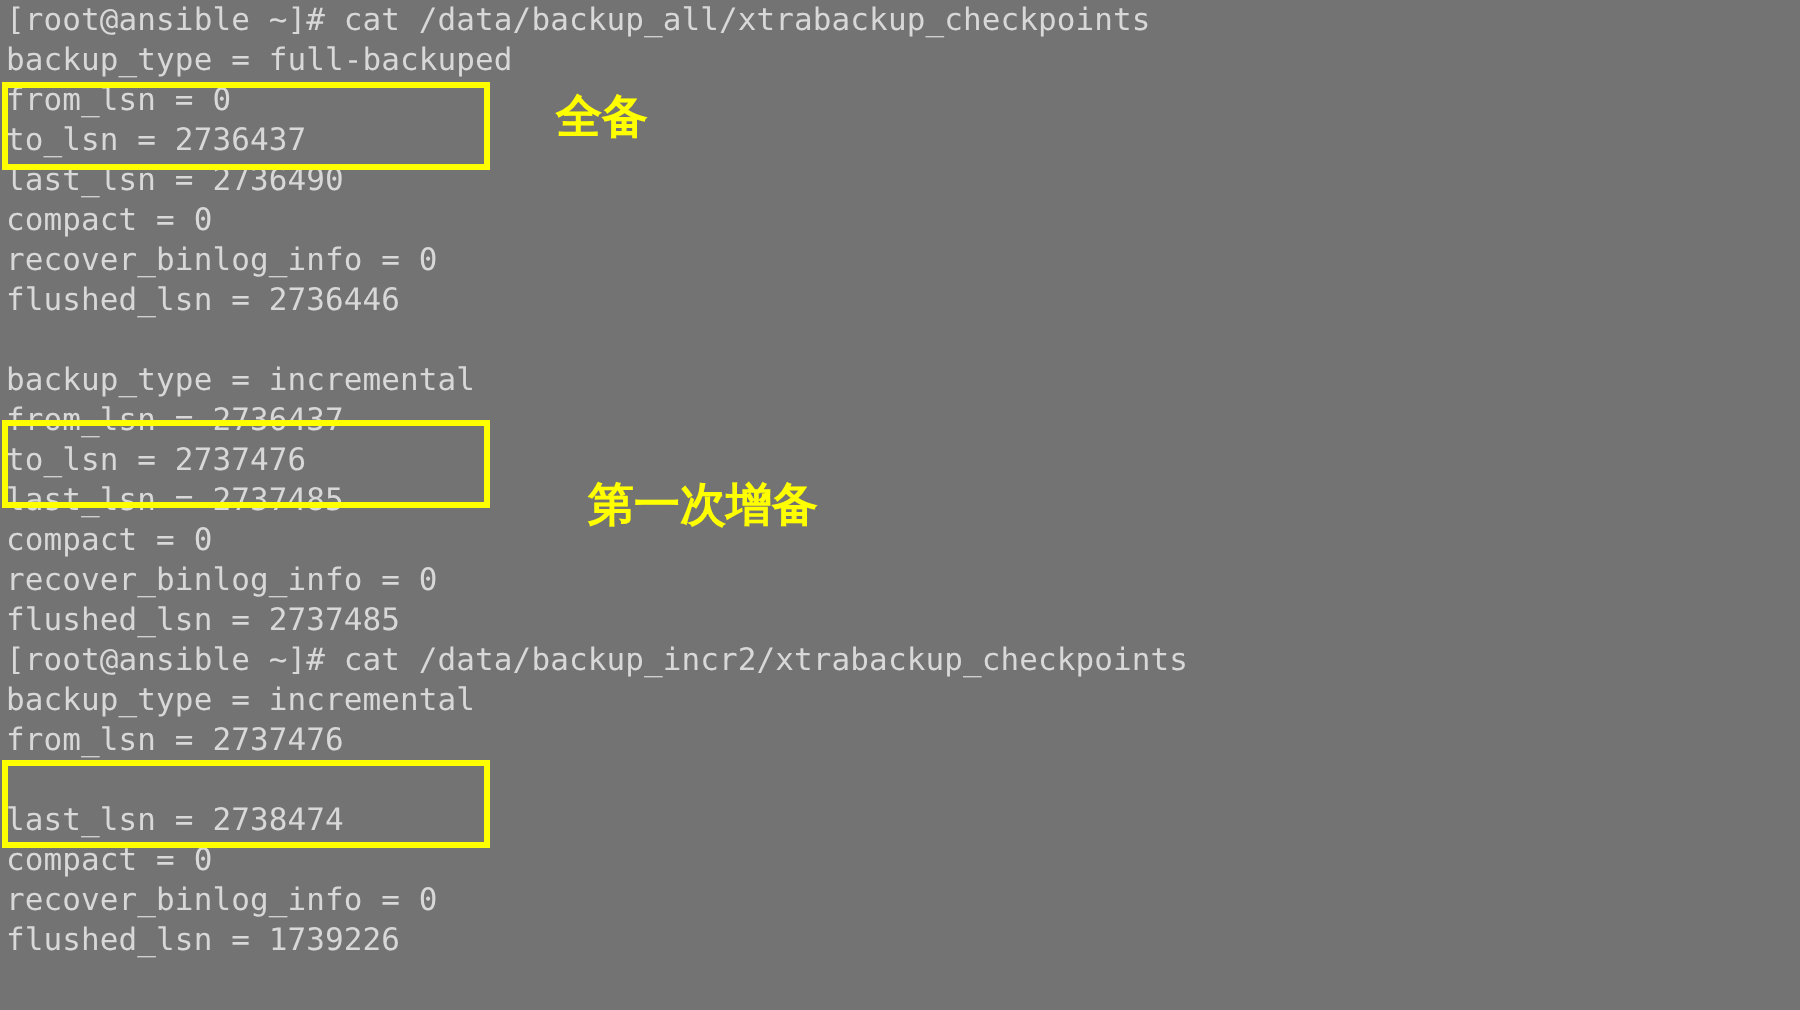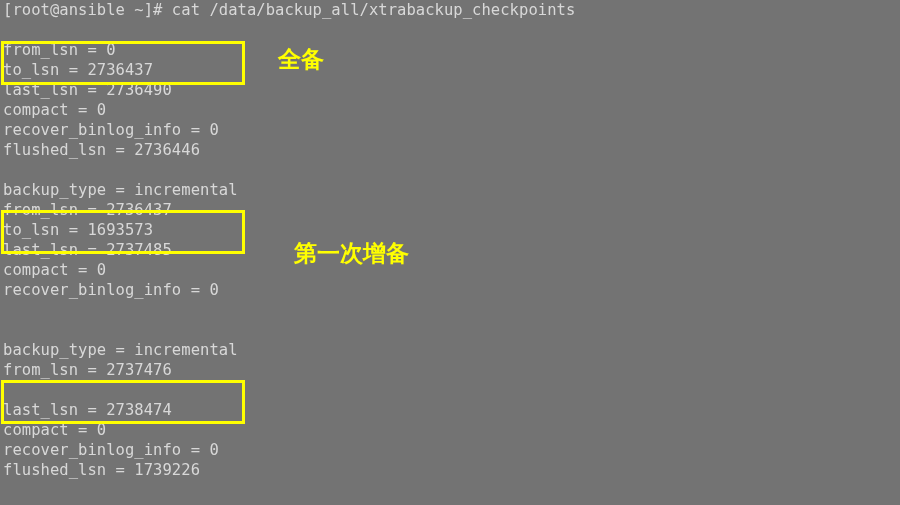--- a/index.html
+++ b/index.html
@@ -53,32 +53,35 @@
   }
 </style>
 </head>
 <body>
 
 <div id="screen">
 
   <div id="terminal">
 
     <div class="line" style="top:0px">[root@ansible ~]# cat /data/backup_all/xtrabackup_checkpoints</div>
+    <div class="line" style="top:20px">backup_type = full-backuped</div>
     <div class="line" style="top:40px">from_lsn = 0</div>
     <div class="line" style="top:60px">to_lsn = 2736437</div>
     <div class="line" style="top:80px">last_lsn = 2736490</div>
     <div class="line" style="top:100px">compact = 0</div>
     <div class="line" style="top:120px">recover_binlog_info = 0</div>
     <div class="line" style="top:140px">flushed_lsn = 2736446</div>
     <div class="line" style="top:180px">backup_type = incremental</div>
     <div class="line" style="top:200px">from_lsn = 2736437</div>
-    <div class="line" style="top:220px">to_lsn = 1693573</div>
+    <div class="line" style="top:220px">to_lsn = 2737476</div>
     <div class="line" style="top:240px">last_lsn = 2737485</div>
     <div class="line" style="top:260px">compact = 0</div>
     <div class="line" style="top:280px">recover_binlog_info = 0</div>
+    <div class="line" style="top:300px">flushed_lsn = 2737485</div>
+    <div class="line" style="top:320px">[root@ansible ~]# cat /data/backup_incr2/xtrabackup_checkpoints</div>
     <div class="line" style="top:340px">backup_type = incremental</div>
     <div class="line" style="top:360px">from_lsn = 2737476</div>
     <div class="line" style="top:400px">last_lsn = 2738474</div>
     <div class="line" style="top:420px">compact = 0</div>
     <div class="line" style="top:440px">recover_binlog_info = 0</div>
     <div class="line" style="top:460px">flushed_lsn = 1739226</div>
 
   </div>
 
   <div class="box" style="left:1px; top:41px;  width:244px; height:44px;"></div>

